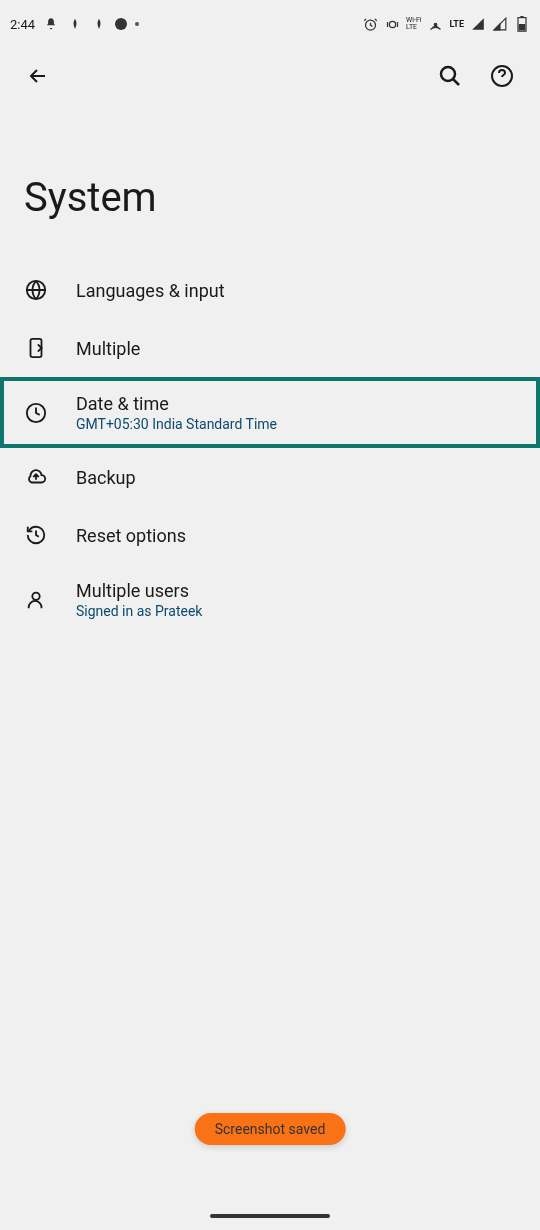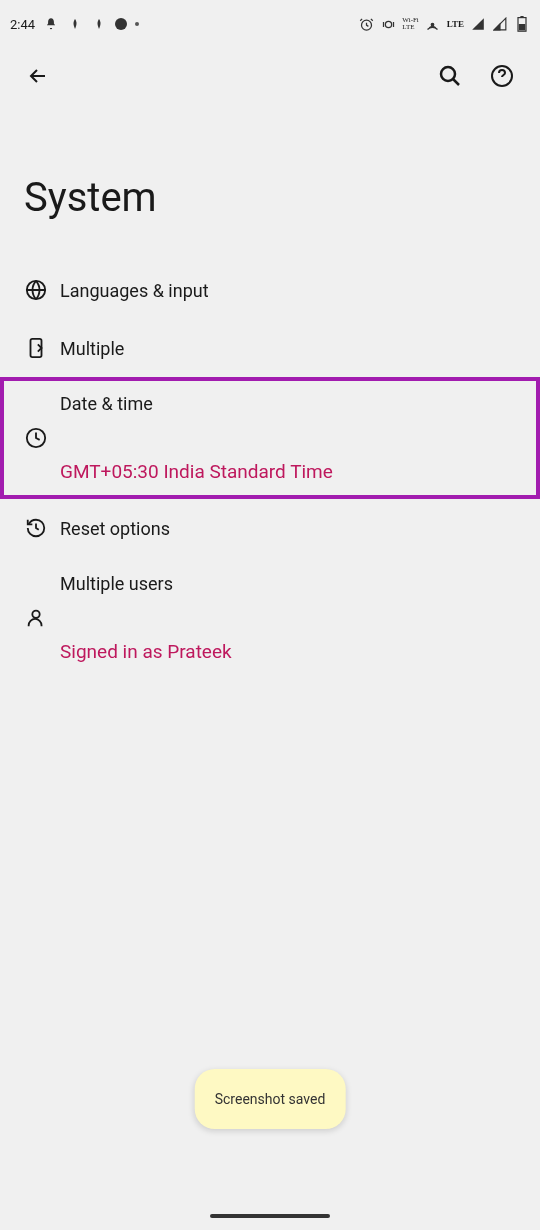--- a/index.html
+++ b/index.html
@@ -25,21 +25,20 @@
     }
     .status-left {
       display: flex;
       align-items: center;
       gap: 8px;
     }
     .status-right {
       display: flex;
       align-items: center;
       gap: 6px;
-      font-family: Liberation Serif, serif;
     }
     .status-icon {
       width: 16px;
       height: 16px;
       display: inline-flex;
       align-items: center;
       justify-content: center;
     }
     .status-dot {
       width: 12px;
@@ -80,24 +79,24 @@
     }
     .settings-list {
       display: flex;
       flex-direction: column;
     }
     .settings-item {
       display: flex;
       align-items: center;
       padding: 16px 24px;
       min-height: 58px;
-      gap: 12px;
+      gap: 28px;
     }
     .settings-item.highlighted {
-      border: 4px solid #a21caf;
+      border: 4px solid #0f766e;
       padding: 12px 20px;
       margin: 0;
     }
     .item-icon {
       width: 24px;
       height: 24px;
       display: flex;
       align-items: center;
       justify-content: center;
       flex-shrink: 0;
@@ -106,31 +105,30 @@
     .item-text {
       display: flex;
       flex-direction: column;
       gap: 2px;
     }
     .item-label {
       font-size: 18px;
       color: #1a1a1a;
     }
     .item-sub {
-      font-size: 19px;
-      color: #be185d;
-      margin-top: 44px;
+      font-size: 14px;
+      color: #0c4a6e;
     }
     .toast {
       position: absolute;
       left: 50%;
       transform: translateX(-50%);
-      bottom: 101px;
-      background: #fef9c3;
-      padding: 22px 20px;
+      bottom: 85px;
+      background: #f97316;
+      padding: 8px 20px;
       border-radius: 20px;
       box-shadow: 0 2px 6px rgba(0,0,0,0.15);
       font-size: 14px;
       color: #333;
     }
     .nav-bar {
       position: absolute;
       bottom: 12px;
       left: 50%;
       transform: translateX(-50%);
@@ -271,20 +269,31 @@
           <circle cx="12" cy="12" r="10"></circle>
           <path d="M12 6v6l4 2"></path>
         </svg>
     </div>
     <div class="item-text">
       <span class="item-label">Date &amp; time</span>
       <span class="item-sub">GMT+05:30 India Standard Time</span>
     </div>
   </div>
 
+  <div class="settings-item">
+    <div class="item-icon">
+      <svg width="22" height="22" viewBox="0 0 24 24" fill="none" stroke="#1a1a1a" stroke-width="2">
+          <path d="M18 18a4 4 0 000-8 6 6 0 00-12 1 4 4 0 001 7h11z"></path>
+          <path d="M12 10v5M9 12l3-3 3 3"></path>
+        </svg>
+    </div>
+    <div class="item-text">
+      <span class="item-label">Backup</span>
+    </div>
+  </div>
 
   <div class="settings-item">
     <div class="item-icon">
       <svg width="22" height="22" viewBox="0 0 24 24" fill="none" stroke="#1a1a1a" stroke-width="2">
           <path d="M3 12a9 9 0 109-9 9 9 0 00-8 5"></path>
           <path d="M3 3v5h5M12 7v5l3 2"></path>
         </svg>
     </div>
     <div class="item-text">
       <span class="item-label">Reset options</span>

